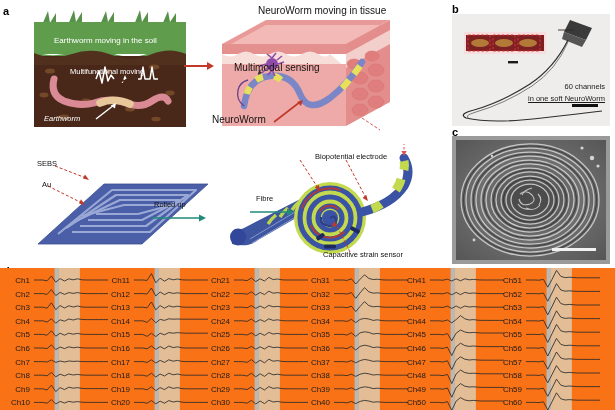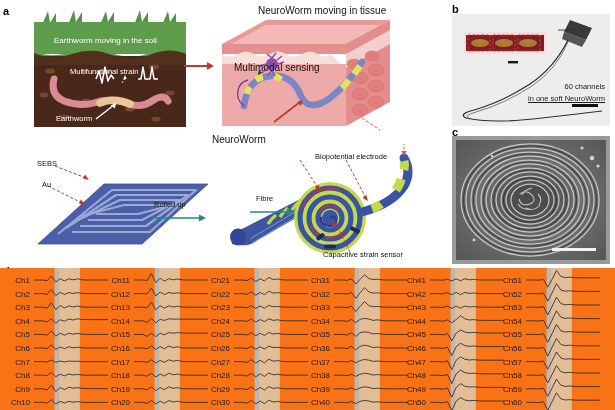--- a/index.html
+++ b/index.html
@@ -89,22 +89,22 @@
         <path d="M104 70 L107 70 L109 58 L111 70 L116 70 L118 58 L120 70 L124 70"></path>
       </g>
 
       <path d="M88 74 L92 68" stroke="#ffffff" stroke-width="1" stroke-dasharray="2 1.6" fill="none"></path>
       <path d="M91 66 l1.6 4 l-3.4 .4 z" fill="#ffffff"></path>
 
       <path d="M62 110 L80 96" stroke="#ffffff" stroke-width="1.4" fill="none"></path>
       <path d="M82 94 l-1 5.4 l-4.4 -3 z" fill="#ffffff"></path>
     </svg>
     <div class="soil-txt" style="left:20px;top:27px;font-size:8px;">Earthworm moving in the soil</div>
-    <div class="soil-txt" style="left:36px;top:58px;">Multifunctional strain</div>
-    <div class="soil-txt" style="left:22px;top:105px;">Earthworm</div>
+    <div class="soil-txt" style="left:36px;top:58px;">Multifunctional moving</div>
+    <div class="soil-txt" style="left:10px;top:105px;font-style:italic;">Earthworm</div>
   </div>
 
   <svg class="redarrow" style="left:184px;top:58px;" width="32" height="16">
     <line x1="0" y1="8" x2="24" y2="8" stroke="#c0392b" stroke-width="2"></line>
     <path d="M30 8 l-7 -4 l0 8 z" fill="#c0392b"></path>
   </svg>
 
   <div class="tis-title">NeuroWorm moving in tissue</div>
   <div class="tissue-box">
     <svg width="176" height="112" viewBox="0 0 176 112">
@@ -149,21 +149,21 @@
 
       <path d="M44 56 Q48 50 52 47" stroke="#333" stroke-width="0.8" stroke-dasharray="2 1.5" fill="none"></path>
       <path d="M45 52 l-1 5 l4 -2 z" fill="#333"></path>
 
       <line x1="60" y1="104" x2="86" y2="84" stroke="#c0392b" stroke-width="1.6"></line>
       <path d="M89 82 l-2 6 l-4 -4 z" fill="#c0392b"></path>
 
       <path d="M148 100 L166 112" stroke="#d9534f" stroke-width="1" stroke-dasharray="3 2" fill="none"></path>
     </svg>
     <div class="tis-txt" style="left:20px;top:44px;">Multimodal sensing</div>
-    <div class="tis-txt" style="left:-2px;top:116px;">NeuroWorm</div>
+    <div class="tis-txt" style="left:-2px;top:96px;">NeuroWorm</div>
   </div>
 
   <div class="fab">
     <svg width="440" height="122" viewBox="0 0 440 122">
 
       <path d="M38 104 L104 44 L208 44 L142 104 Z" fill="#4a5fa8"></path>
       <path d="M38 104 L104 44 L208 44 L142 104 Z" fill="none" stroke="#3c4f92" stroke-width="0.8"></path>
 
       <g fill="none" stroke="#9aa8d6" stroke-width="2.2" stroke-linejoin="round">
         <path d="M58 94 L112 50 L196 50 L150 92 L72 92"></path>

